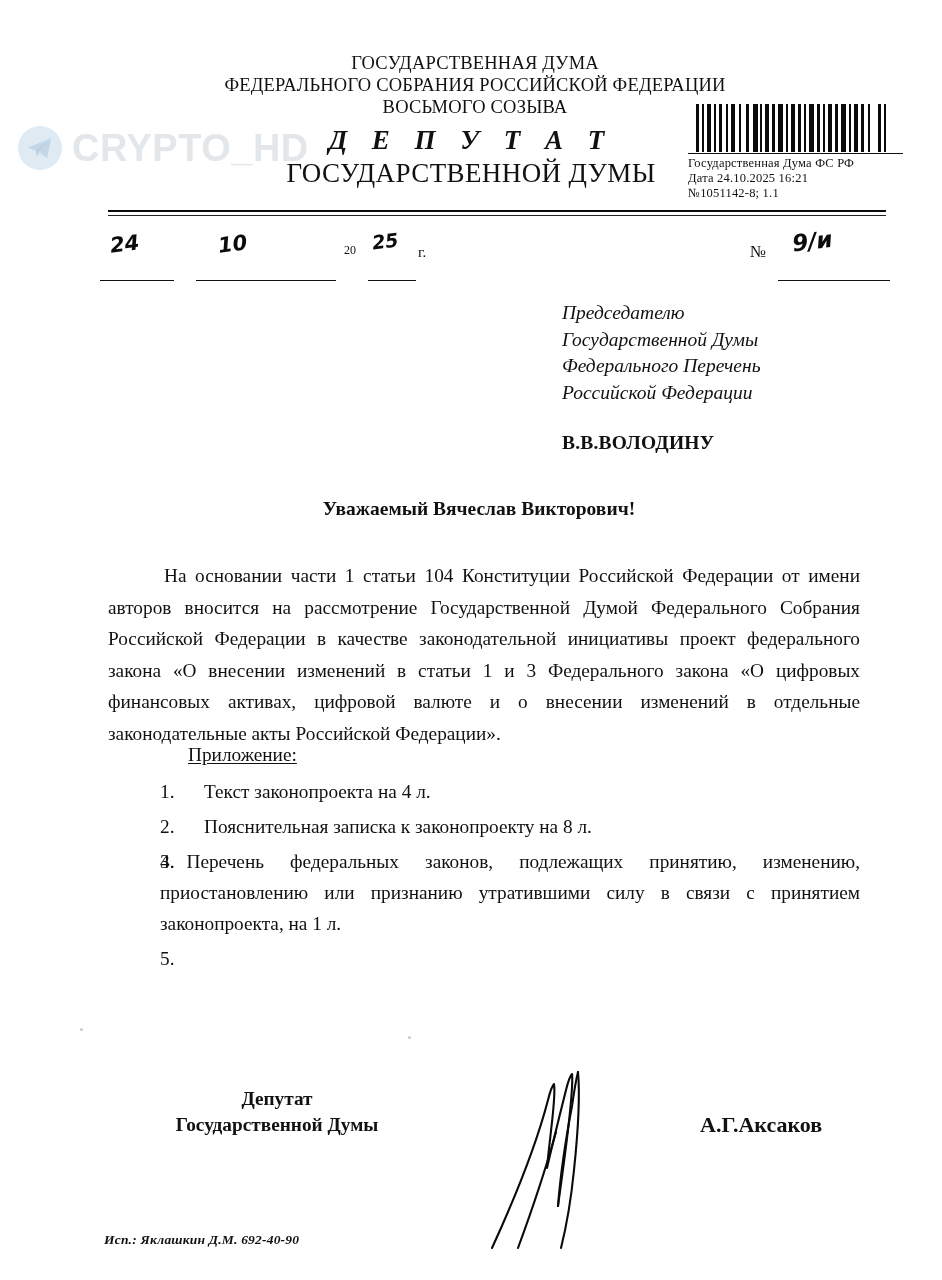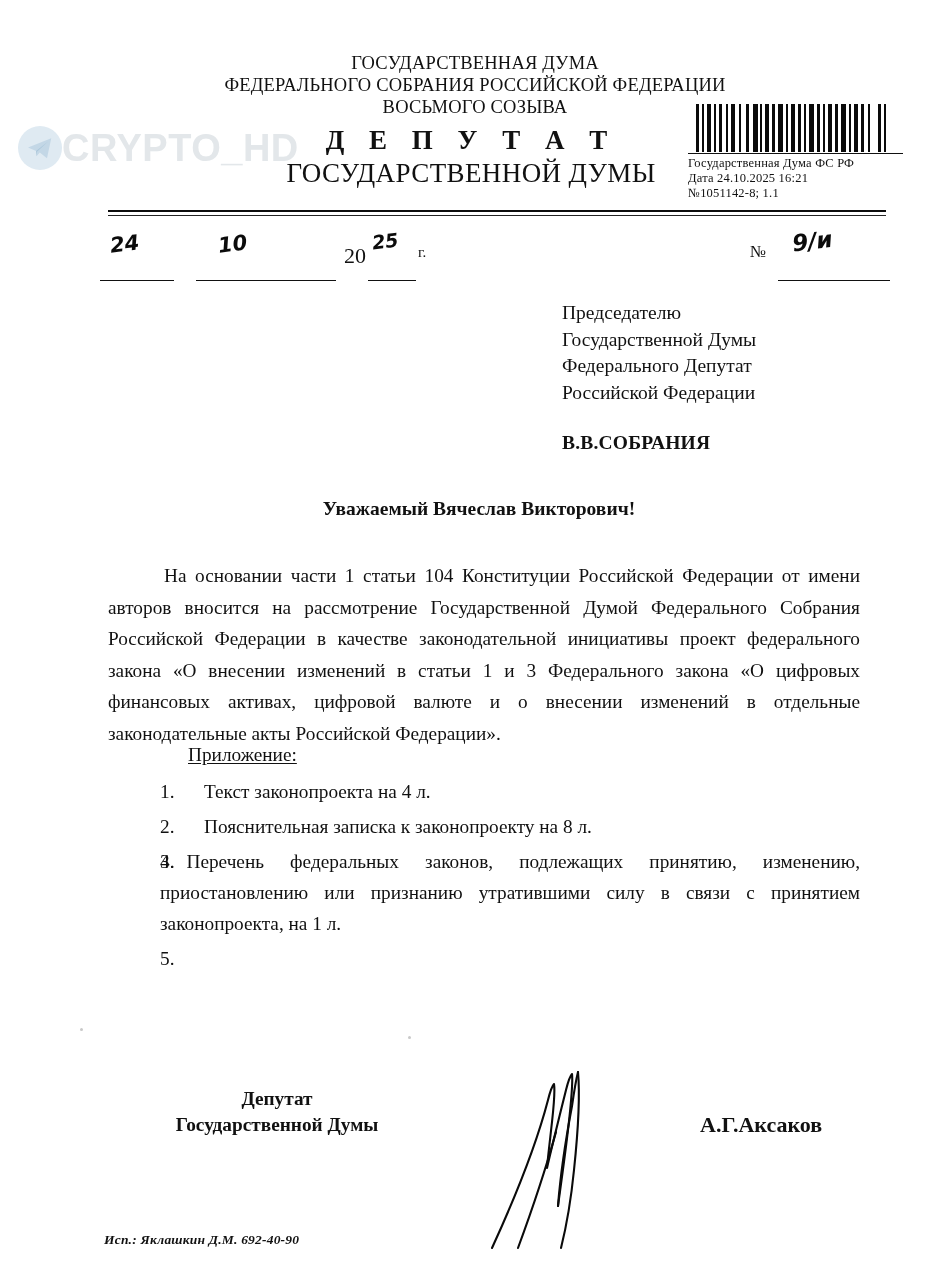--- a/index.html
+++ b/index.html
@@ -21,20 +21,21 @@
     overflow: hidden;
   }
 
   
   .watermark {
     position: absolute;
     left: 18px;
     top: 126px;
     display: flex;
     align-items: center;
+    gap: 10px;
     opacity: 1;
     pointer-events: none;
     user-select: none;
   }
   .watermark .tg-badge {
     width: 44px;
     height: 44px;
     border-radius: 50%;
     background: #dfeaf2;
     display: flex;
@@ -70,20 +71,21 @@
     left: 0;
     top: 124px;
     width: 942px;
     text-align: center;
   }
   .title-deputat {
     font-size: 27px;
     font-weight: bold;
     letter-spacing: 9px;
     line-height: 32px;
+    font-style: italic;
   }
   .title-duma {
     font-size: 27px;
     line-height: 34px;
     letter-spacing: 0.4px;
   }
 
   
   .stamp {
     position: absolute;
@@ -141,21 +143,21 @@
     font-style: italic;
     font-weight: bold;
     color: #0b0b0b;
     transform: rotate(-7deg);
     white-space: nowrap;
   }
   .lbl-year {
     position: absolute;
     left: 244px;
     top: 7px;
-    font-size: 22px;
+    font-size: 12px;
   }
   .lbl-gyear {
     position: absolute;
     left: 318px;
     top: 8px;
     font-size: 15px;
   }
   .lbl-no {
     position: absolute;
     left: 650px;
@@ -163,20 +165,21 @@
     font-size: 17px;
   }
 
   
   .addressee {
     position: absolute;
     left: 562px;
     top: 300px;
     font-size: 19.5px;
     line-height: 26.5px;
+    font-style: italic;
   }
   .addressee-name {
     position: absolute;
     left: 562px;
     top: 432px;
     font-size: 19.5px;
     font-weight: bold;
     letter-spacing: 0.2px;
   }
 
@@ -369,24 +372,24 @@
     <span class="lbl-gyear">г.</span>
 
     <span class="lbl-no">№</span>
     <span class="fld" style="left:678px; top:22px; width:112px;"></span>
     <span class="hand" style="left:692px; top:-8px; font-size:23px;">9/и</span>
   </div>
 
   <div class="addressee">
     <div>Председателю</div>
     <div>Государственной Думы</div>
-    <div>Федерального Депутат</div>
+    <div>Федерального Перечень</div>
     <div>Российской Федерации</div>
   </div>
-  <div class="addressee-name">В.В.СОБРАНИЯ</div>
+  <div class="addressee-name">В.В.ВОЛОДИНУ</div>
 
   <div class="salutation">Уважаемый Вячеслав Викторович!</div>
 
   <div class="body-par">На основании части 1 статьи 104 Конституции Российской Федерации от имени авторов вносится на рассмотрение Государственной Думой Федерального Собрания Российской Федерации в качестве законодательной инициативы проект федерального закона «О внесении изменений в статьи 1 и 3 Федерального закона «О цифровых финансовых активах, цифровой валюте и о внесении изменений в отдельные законодательные акты Российской Федерации».</div>
 
   <div class="annex-head">Приложение:</div>
 
   <div class="annex-list">
     <div class="annex-item">
       <span class="annex-num">1.</span>

